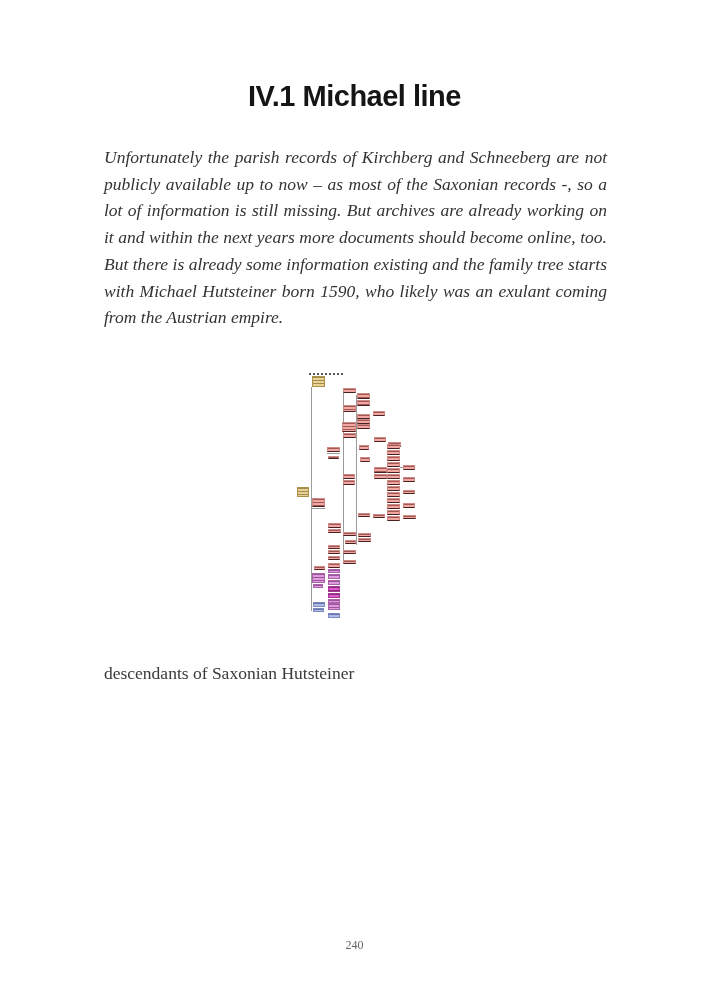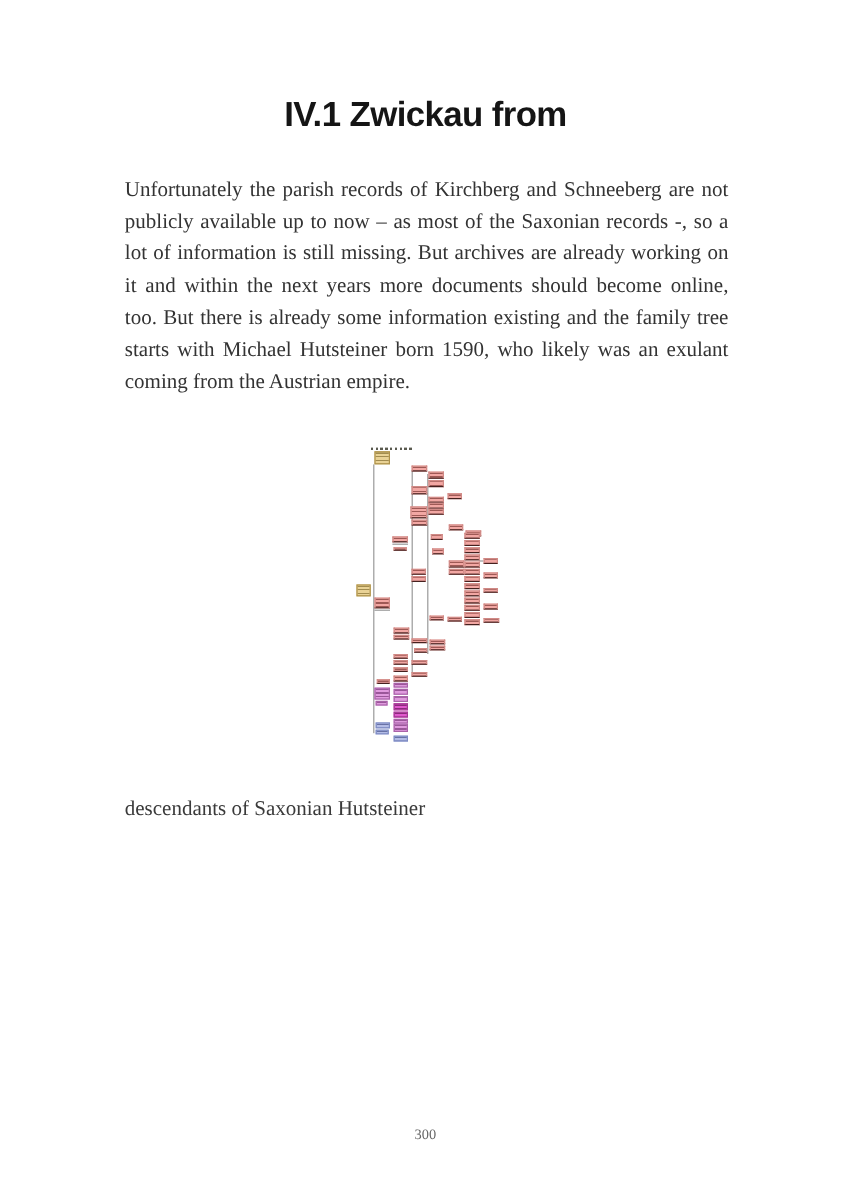--- a/index.html
+++ b/index.html
@@ -31,20 +31,21 @@
   .body-paragraph {
     position: absolute;
     left: 104px;
     top: 144px;
     width: 503px;
     margin: 0;
     font-size: 17.5px;
     line-height: 26.7px;
     text-align: justify;
     color: #333333;
+    font-style: italic;
   }
   .figure {
     position: absolute;
     left: 293px;
     top: 367px;
     width: 132px;
     height: 256px;
   }
   .tb {
     position: absolute;
@@ -100,21 +101,21 @@
     text-align: center;
     font-size: 12px;
     color: #666666;
   }
 </style>
 </head>
 <body>
 
 <div class="page">
 
-  <h1 class="page-title">IV.1 Zwickau from</h1>
+  <h1 class="page-title">IV.1 Michael line</h1>
 
   <p class="body-paragraph">Unfortunately the parish records of Kirchberg and Schneeberg are not publicly available up to now – as most of the Saxonian records -, so a lot of information is still missing. But archives are already working on it and within the next years more documents should become online, too. But there is already some information existing and the family tree starts with Michael Hutsteiner born 1590, who likely was an exulant coming from the Austrian empire.</p>
 
   <div class="figure" id="family-tree">
       <div class="tl" style="left: 18px; top: 20px; width: 1px; height: 224px;"></div>
       <div class="tl" style="left: 50px; top: 26px; width: 1px; height: 170px;"></div>
       <div class="tl" style="left: 63px; top: 28px; width: 1px; height: 150px;"></div>
       <div class="tl" style="left: 107px; top: 100px; width: 3px; height: 1px;"></div>
       <div class="tl" style="left: 34px; top: 86px; width: 13px; height: 1px;"></div>
       <div class="tl" style="left: 19px; top: 141px; width: 13px; height: 1px;"></div>
@@ -184,15 +185,15 @@
       <div class="tb magenta" style="left: 35px; top: 226px; width: 12px; height: 5px;"></div>
       <div class="tb violet" style="left: 35px; top: 232px; width: 12px; height: 4px;"></div>
       <div class="tb lavender" style="left: 20px; top: 235px; width: 12px; height: 5px;"></div>
       <div class="tb lavender" style="left: 20px; top: 241px; width: 11px; height: 4px;"></div>
       <div class="tb violet" style="left: 35px; top: 236px; width: 12px; height: 7px;"></div>
       <div class="tb lavender" style="left: 35px; top: 246px; width: 12px; height: 5px;"></div>
     </div>
 
   <p class="figure-caption">descendants of Saxonian Hutsteiner</p>
 
-  <div class="page-number">300</div>
+  <div class="page-number">240</div>
 
 </div>
 
 </body></html>

